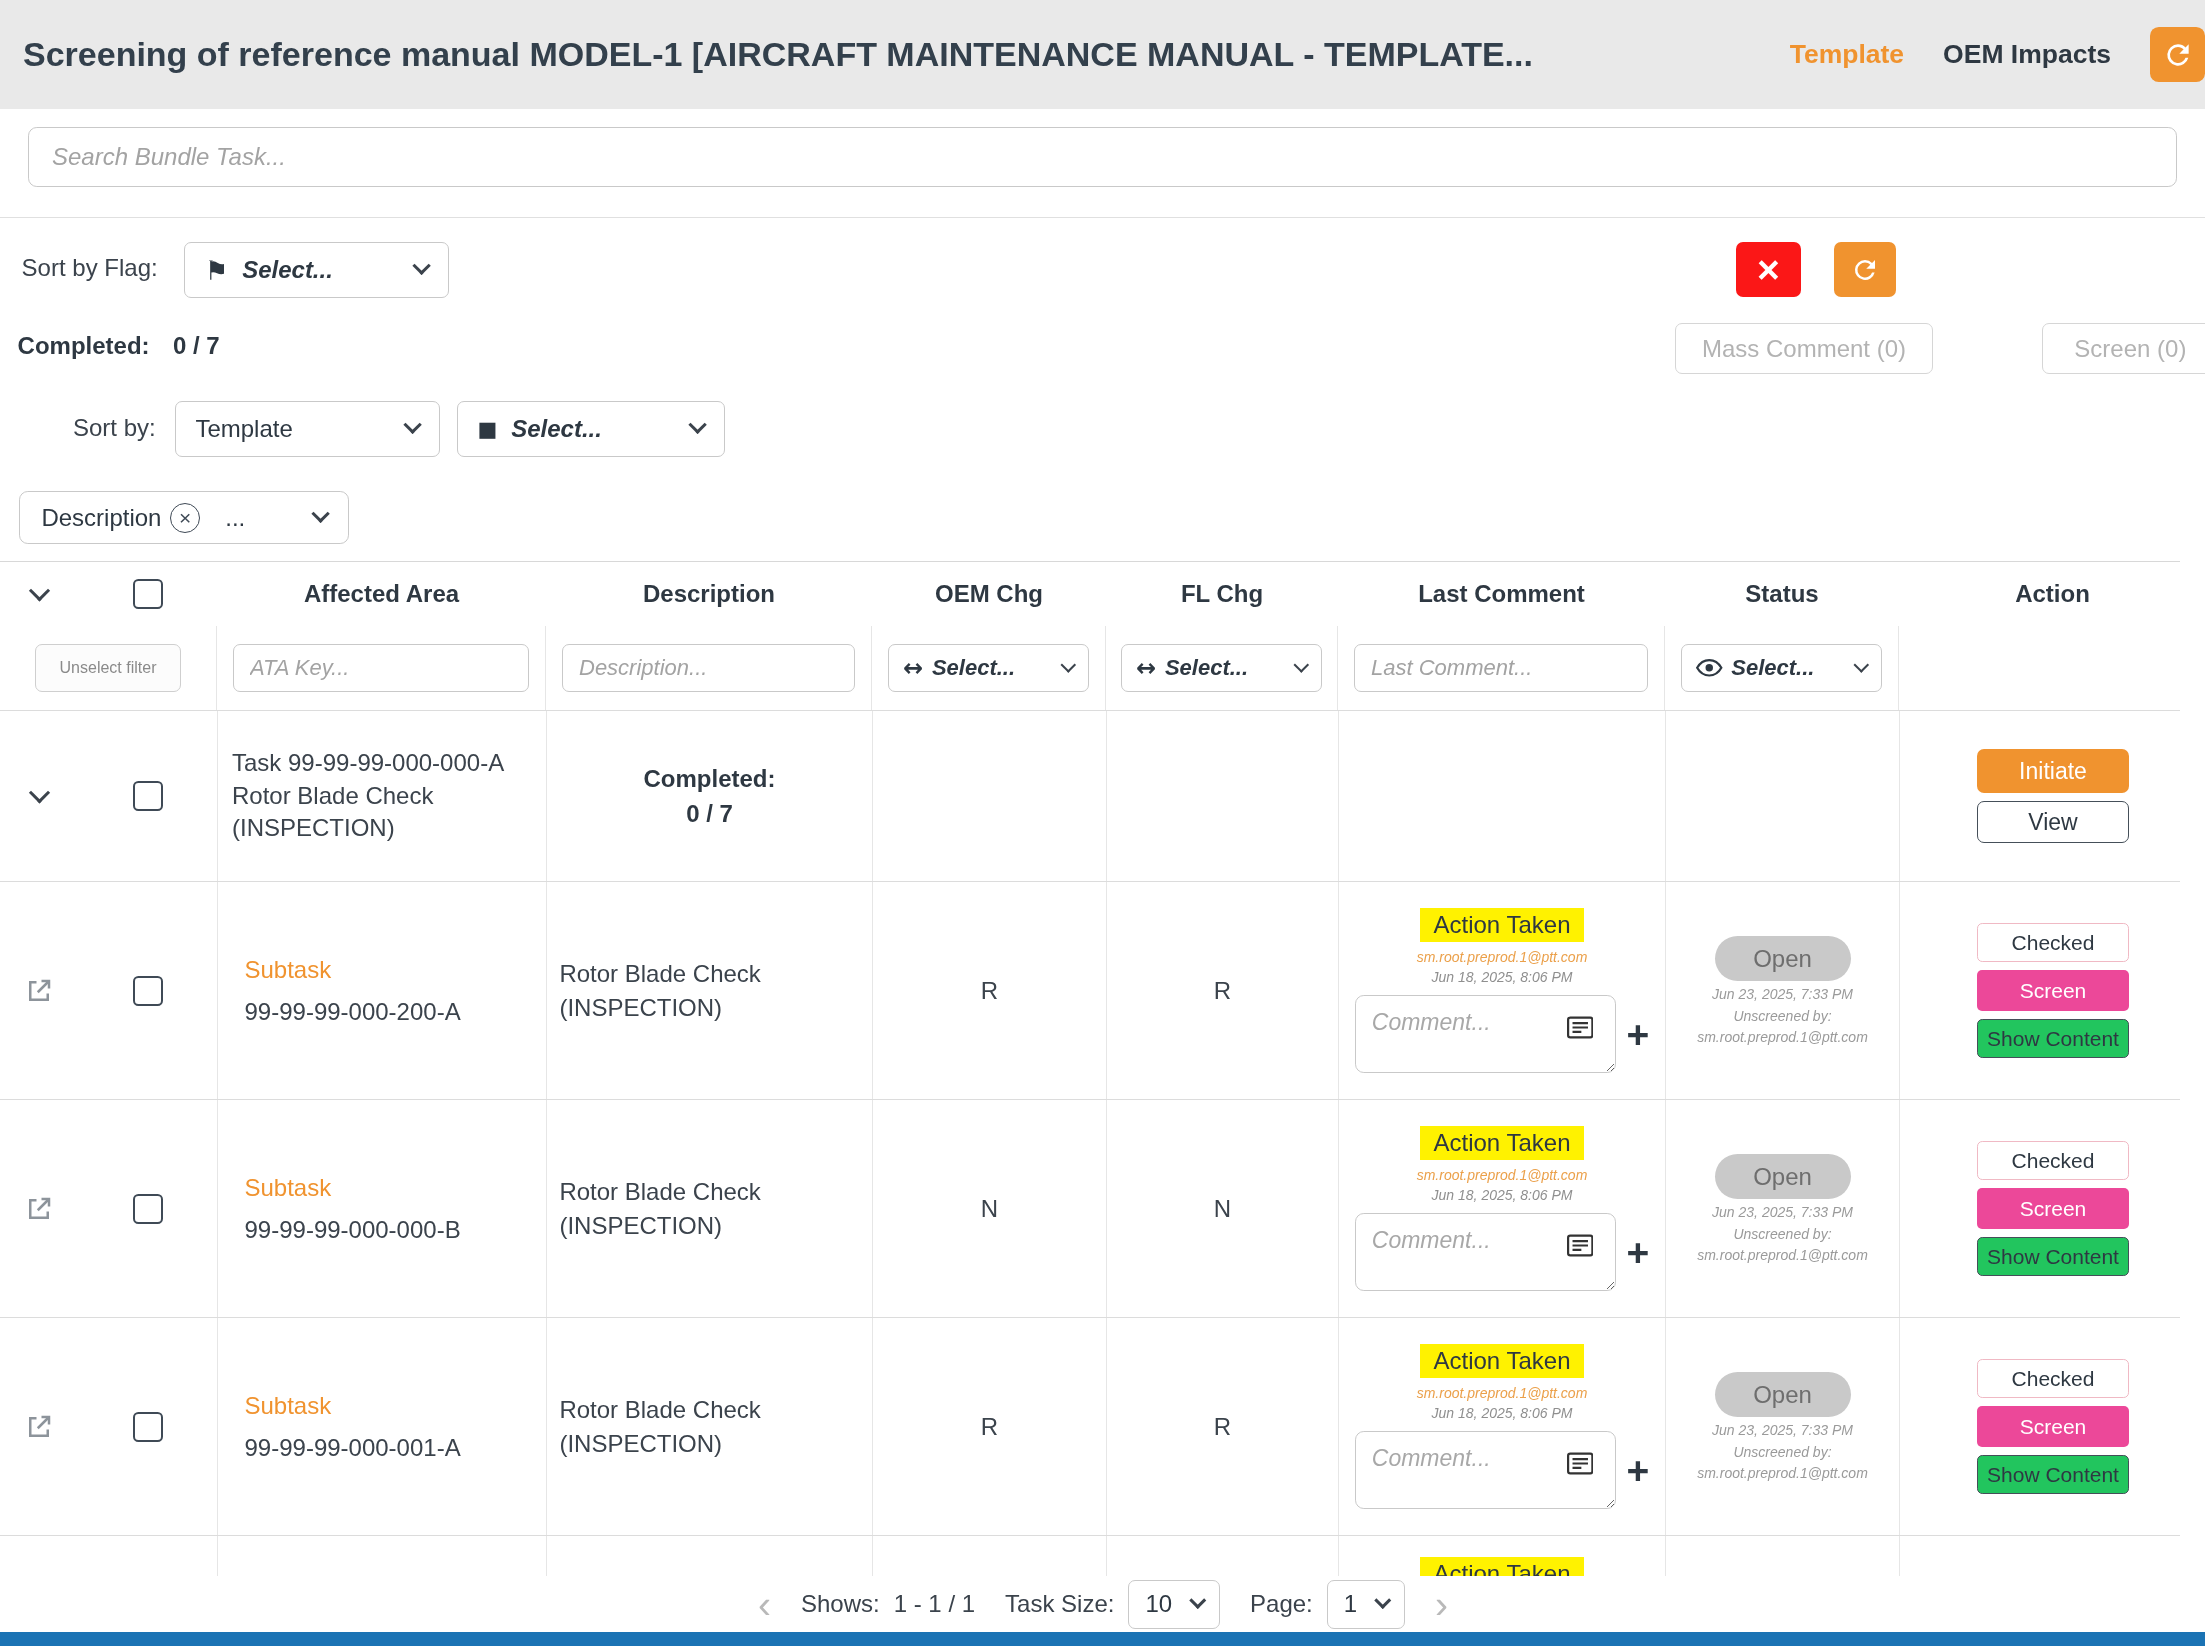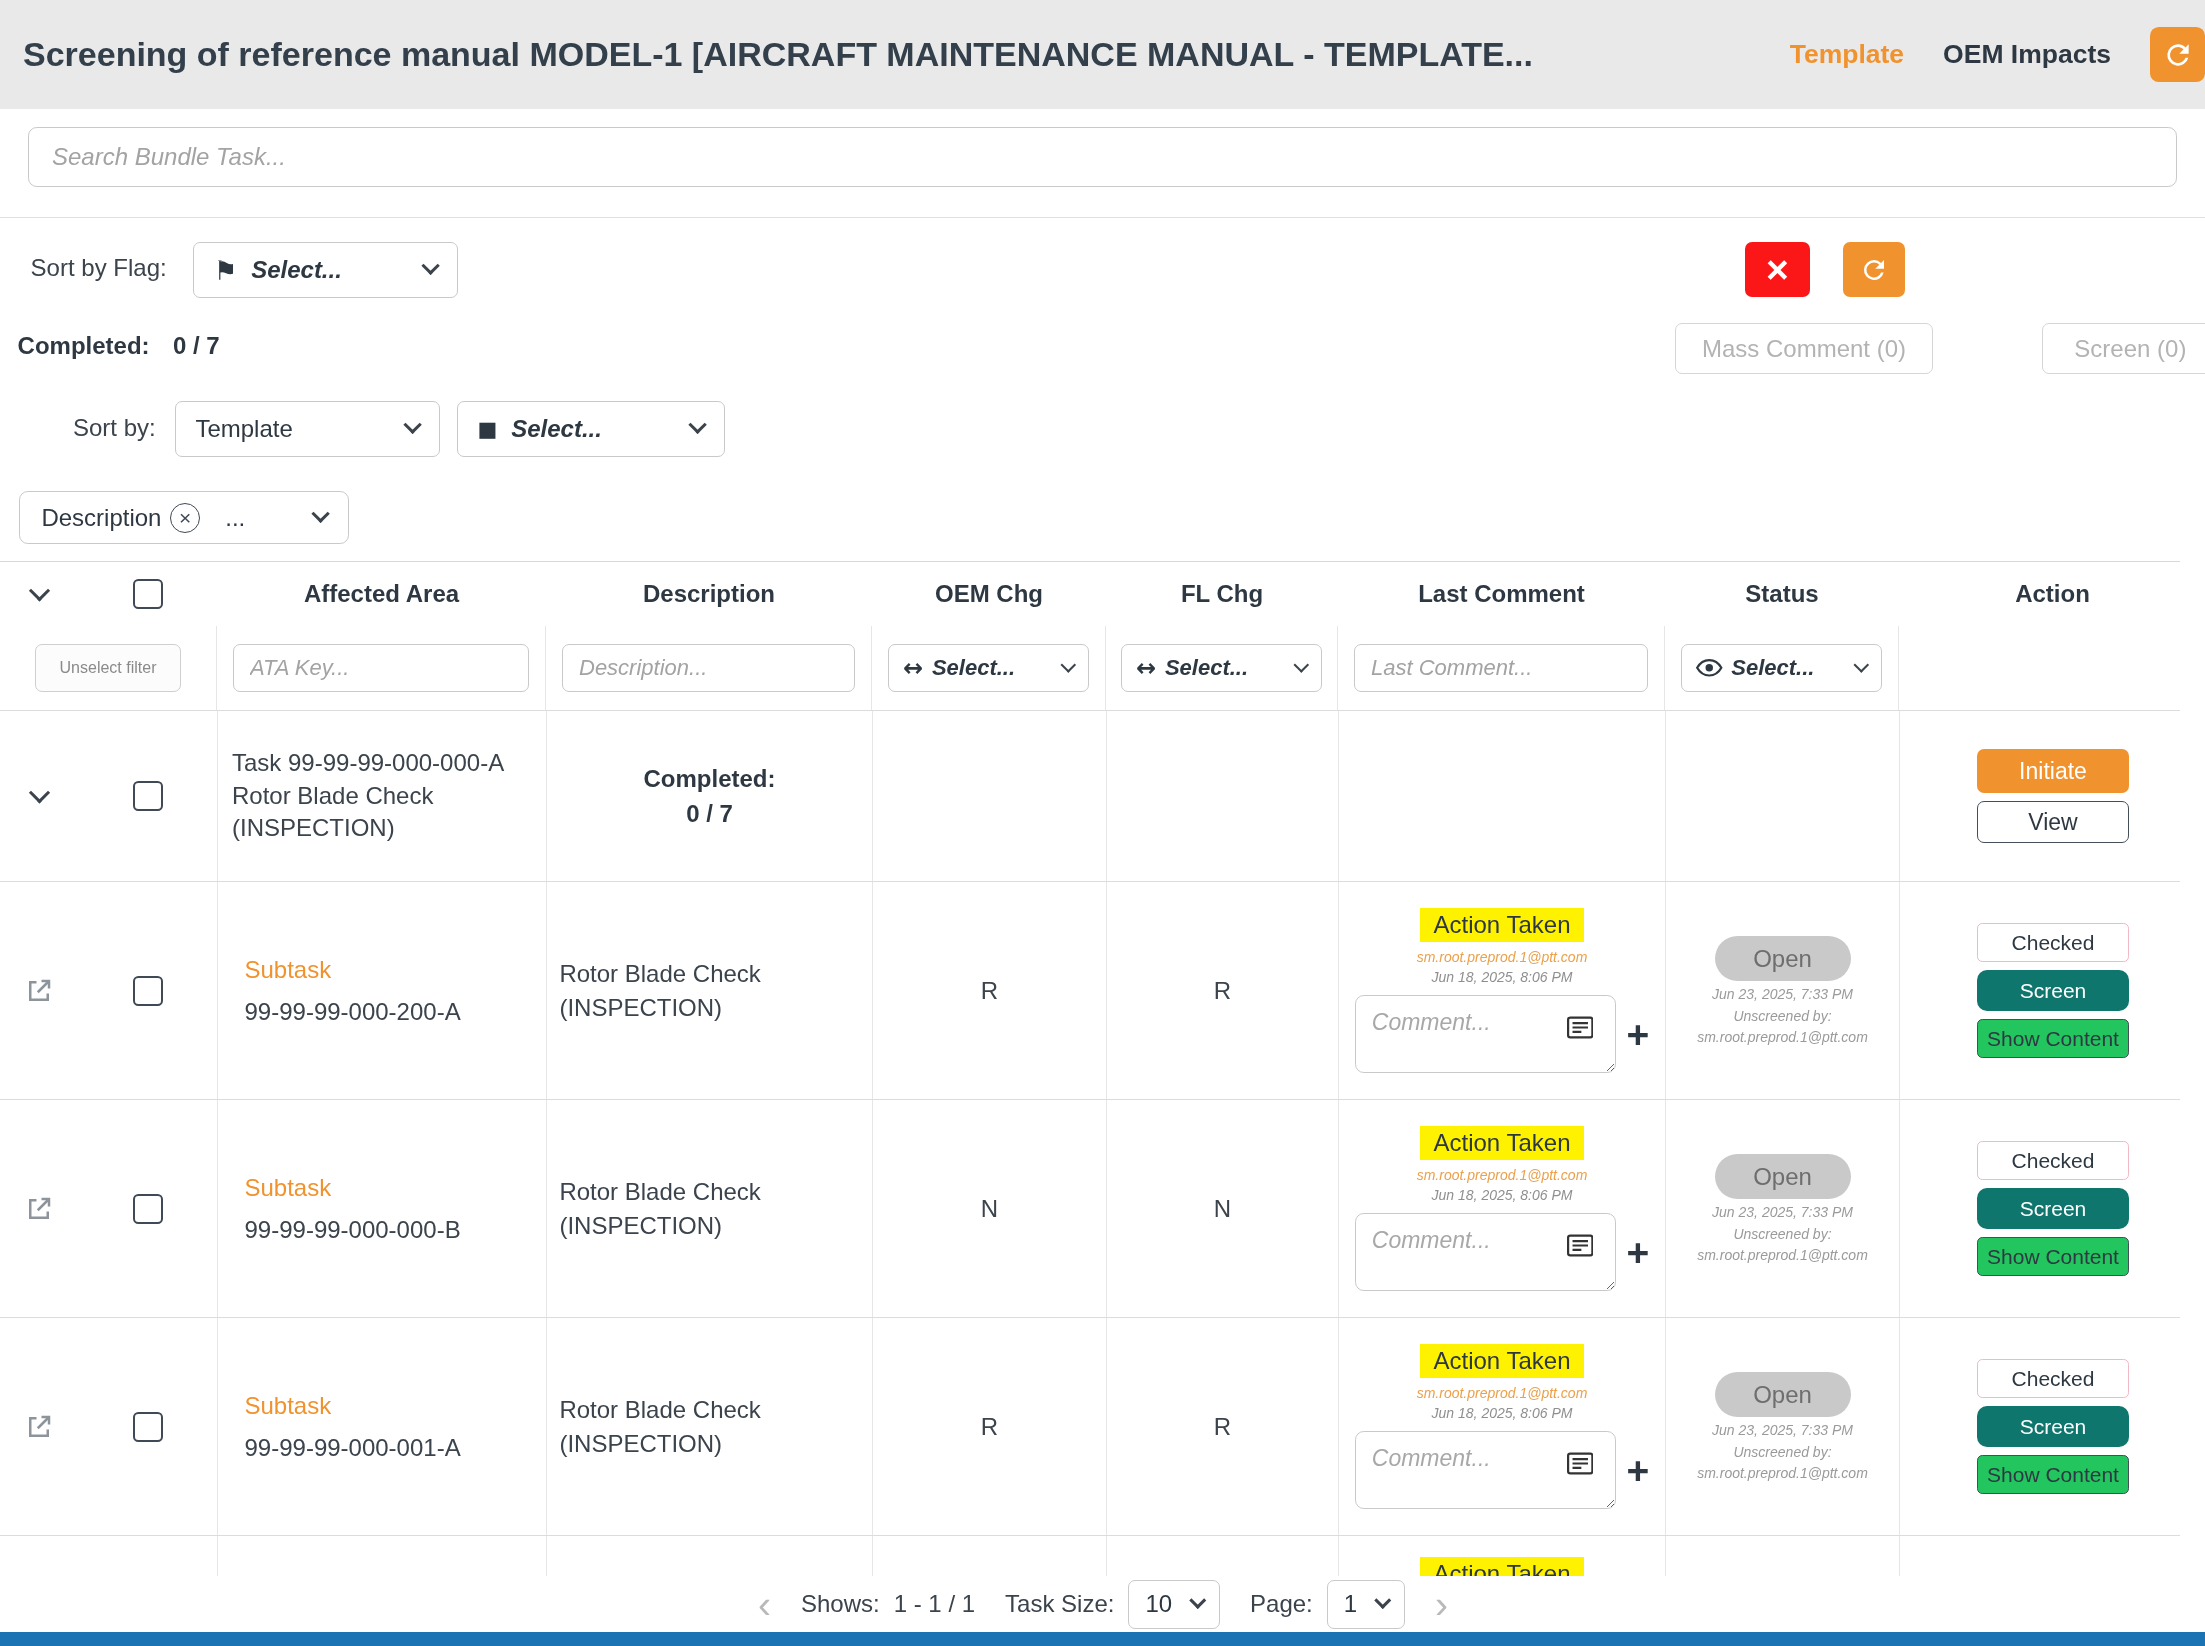--- a/index.html
+++ b/index.html
@@ -30,21 +30,21 @@
 
   
   .select { display:flex; align-items:center; border:0.9px solid #c9c9c9; border-radius:7px;
     background:#fff; cursor:pointer; }
   .select-ph { font-style:italic; font-weight:bold; color:#2e3842; }
   .chev { display:inline-block; width:13.2px; height:13.2px; border-right:3.5px solid #3b434c;
     border-bottom:3.5px solid #3b434c; transform:rotate(45deg) translate(-2.6px,-2.6px); }
   .chev.sm { width:10.6px; height:10.6px; border-width:2.6px; }
 
   
-  .flag-row { position:absolute; top:242px; left:13px; width:1892px; height:56px; }
+  .flag-row { position:absolute; top:242px; left:4px; width:1892px; height:56px; }
   .flag-label { position:absolute; left:17.6px; top:12.4px; font-size:24px; color:#3b434c; }
   .flag-select { position:absolute; left:180px; top:0; width:265px; height:56px; padding:0 19.4px; gap:14px; }
   .flag-glyph { font-family:"DejaVu Sans",sans-serif; font-size:26.5px; color:#2e3842; }
   .flag-select .chev { margin-left:auto; }
   .btn-red { position:absolute; right:95px; top:0; width:65px; height:55px; background:#fb1717;
     border-radius:7px; color:#fff; font-size:39px; font-weight:bold; display:flex; align-items:center;
     justify-content:center; cursor:pointer; line-height:1; }
   .flag-refresh { position:absolute; right:0; top:0; width:62px; height:55px; border-radius:7px; }
 
   
@@ -131,21 +131,21 @@
   .st-cell { flex-direction:column; justify-content:center; }
   .pill { width:136px; height:45px; background:#c9c9c9; border-radius:25px; color:#6e6e6e; font-size:24px;
     display:flex; align-items:center; justify-content:center; }
   .st-small { font-size:14px; font-style:italic; color:#9a9a9a; margin-top:5.3px; }
   .st-small:first-of-type { margin-top:10.6px; }
 
   .act-cell { flex-direction:column; gap:8px; }
   .btn-initiate { width:152px; height:44px; background:#f0932f; border-radius:7px; color:#fff; font-size:23px; cursor:pointer; }
   .btn-view { width:152px; height:42px; background:#fff; border:1.8px solid #454f59; border-radius:7px; color:#2e3842; font-size:23px; cursor:pointer; }
   .btn-checked { width:152px; height:39px; background:#fff; border:1.8px solid #f0b9c4; border-radius:5.3px; color:#2e3842; font-size:21px; cursor:pointer; }
-  .btn-screen { width:152px; height:41px; background:#0f766e; border-radius:10px; color:#fff; font-size:21px; cursor:pointer; }
+  .btn-screen { width:152px; height:41px; background:#ec4899; border-radius:5px; color:#fff; font-size:21px; cursor:pointer; }
   .btn-showc { width:152px; height:39px; background:#22c55e; border:1.8px solid #454f59; border-radius:5.3px; color:#2e3842; font-size:21px; cursor:pointer; }
 
   .lc-top { justify-content:flex-start; padding-top:21px; }
   .extlink { cursor:pointer; display:flex; }
 
   
   .pagination { position:absolute; top:1576px; left:0; width:2206px; height:56px; background:#fff;
     display:flex; align-items:center; justify-content:center; gap:30px; z-index:2; }
   .pg-chev { font-size:39px; color:#b9b9b9; cursor:pointer; line-height:1; }
   .pg-lbl { font-size:24px; color:#3b434c; }

